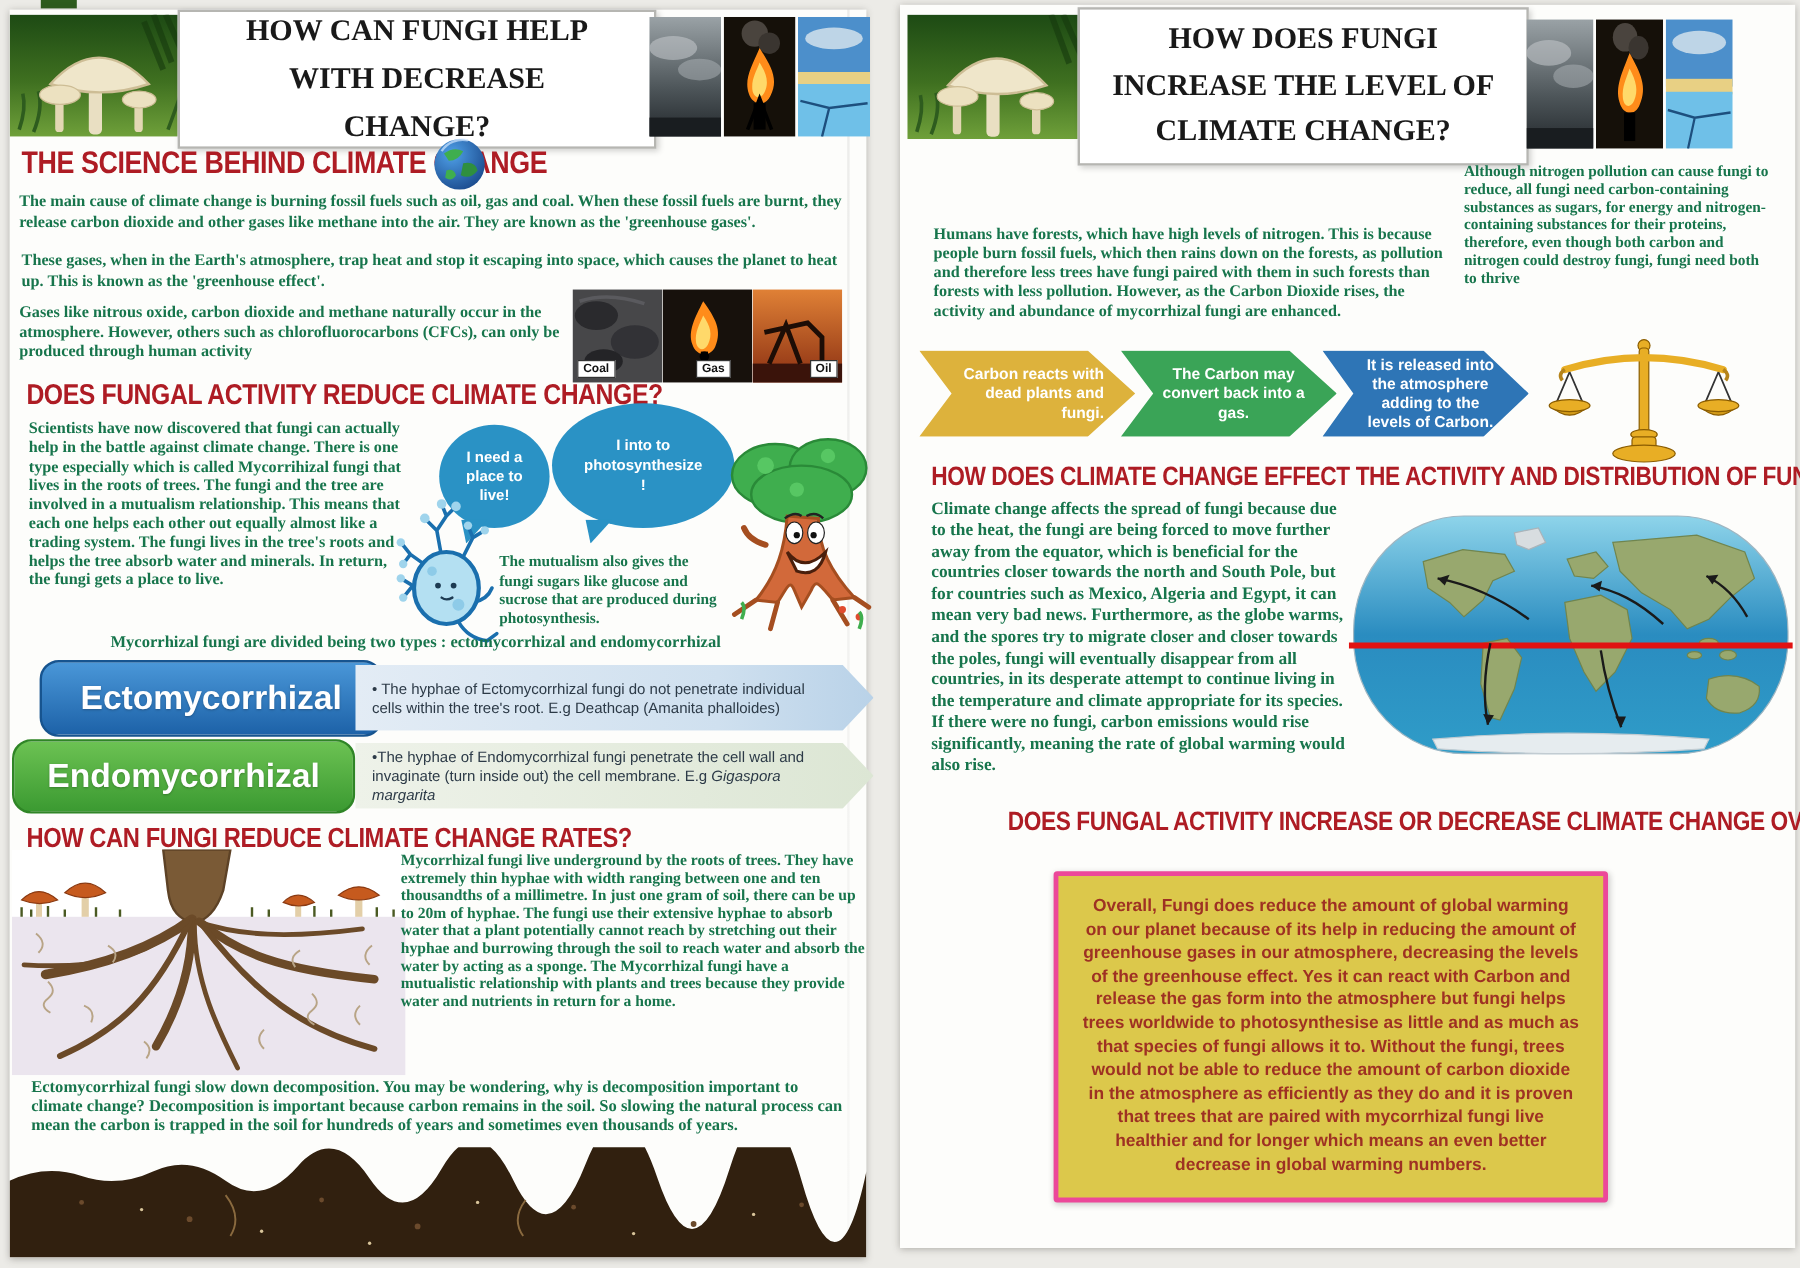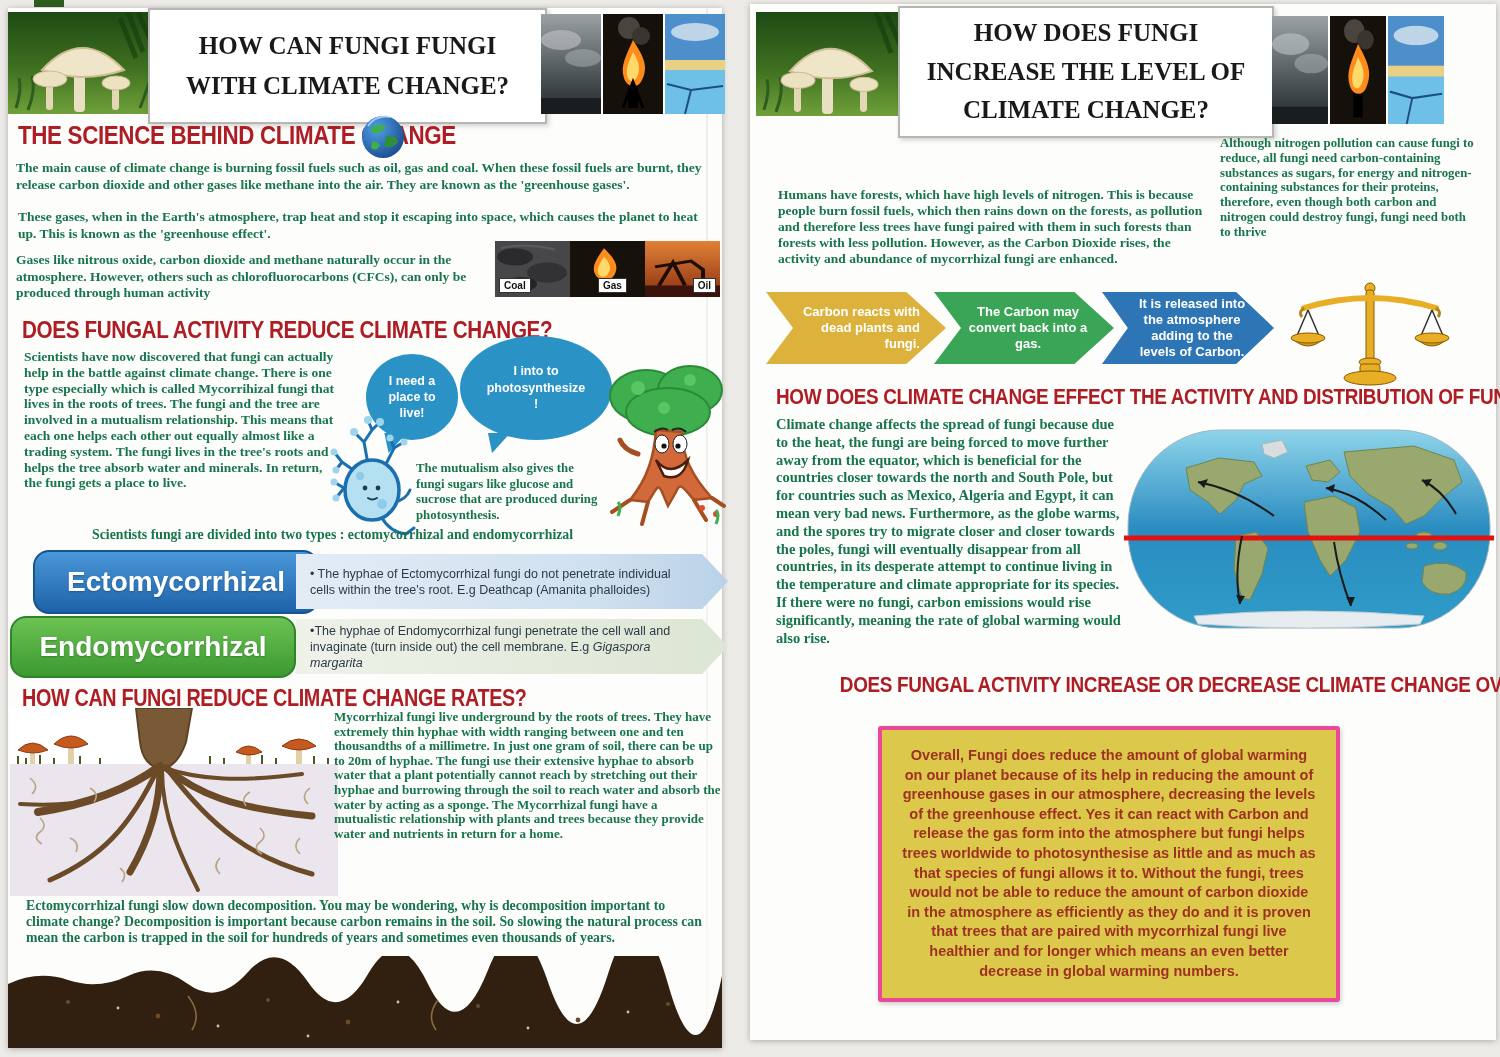--- a/index.html
+++ b/index.html
@@ -75,21 +75,21 @@
       <rect x="66" y="56" width="11" height="44" rx="4" fill="#e9dfc2"></rect>
       <path d="M34,58 Q74,14 116,58 Q75,72 34,58 Z" fill="#efe6ca" stroke="#cdbd95" stroke-width="2"></path>
       <rect x="38" y="70" width="7" height="28" rx="3" fill="#e3d7b4"></rect>
       <ellipse cx="42" cy="67" rx="17" ry="8" fill="#ece1c0" stroke="#cdbd95"></ellipse>
       <rect x="104" y="74" width="7" height="24" rx="3" fill="#e3d7b4"></rect>
       <ellipse cx="108" cy="71" rx="14" ry="7" fill="#ece1c0" stroke="#cdbd95"></ellipse>
     </svg>
   </div>
 
   <div class="abs title-box" style="left:140px;top:0;width:395px;height:112px;font-size:25px;line-height:1.6;">
-    <span style="display:block;width:330px;">HOW CAN FUNGI FUNGI WITH CLIMATE CHANGE?</span>
+    <span style="display:block;width:330px;">HOW CAN FUNGI HELP WITH DECREASE CHANGE?</span>
   </div>
 
   <div class="abs hstrip" style="left:533px;top:6px;width:184px;height:100px;">
     <div class="photo">
       <svg viewBox="0 0 60 100" preserveAspectRatio="none">
         <defs>
             <linearGradient id="stm" x1="0" y1="0" x2="0" y2="1">
           <stop offset="0" stop-color="#9aa2a6"></stop>
               <stop offset=".6" stop-color="#4d5559"></stop>
               <stop offset="1" stop-color="#22272b"></stop>
@@ -138,21 +138,21 @@
       <path d="M10,14 Q18,8 26,12 Q22,20 14,20 Z" fill="#3fae4e"></path>
       <path d="M26,22 Q36,20 38,28 Q32,36 24,32 Z" fill="#2f8f3e"></path>
       <path d="M12,28 Q18,26 20,32 Q16,38 11,34 Z" fill="#3fae4e"></path>
       <path d="M8,12 A21,21 0 0 1 30,3" stroke="#cfe6ff" stroke-width="2" fill="none" opacity=".7"></path>
     </svg>
   </div>
   <div class="abs gbody" style="left:8px;top:152px;width:702px;font-size:13.5px;line-height:16.5px;">The main cause of climate change is burning fossil fuels such as oil, gas and coal. When these fossil fuels are burnt, they release carbon dioxide and other gases like methane into the air. They are known as the 'greenhouse gases'.</div>
   <div class="abs gbody" style="left:10px;top:201px;width:700px;font-size:13.5px;line-height:16.5px;">These gases, when in the Earth's atmosphere, trap heat and stop it escaping into space, which causes the planet to heat up. This is known as the 'greenhouse effect'.</div>
   <div class="abs gbody" style="left:8px;top:244px;width:468px;font-size:13.5px;line-height:16.5px;">Gases like nitrous oxide, carbon dioxide and methane naturally occur in the atmosphere. However, others such as chlorofluorocarbons (CFCs), can only be produced through human activity</div>
 
-  <div class="abs" style="left:487px;top:233px;width:225px;height:56px;display:flex;">
+  <div class="abs" style="left:469px;top:233px;width:225px;height:78px;display:flex;">
     <div class="photo" style="flex:1;position:relative;">
       <svg viewBox="0 0 75 78" preserveAspectRatio="none">
         <rect width="75" height="78" fill="#474749"></rect>
         <ellipse cx="20" cy="22" rx="18" ry="12" fill="#2a2a2d"></ellipse>
         <ellipse cx="52" cy="44" rx="20" ry="14" fill="#323236"></ellipse>
         <ellipse cx="26" cy="60" rx="16" ry="10" fill="#242427"></ellipse>
         <path d="M6,10 Q30,2 60,12" stroke="#5a5a5e" stroke-width="3" fill="none"></path>
       </svg>
       <span class="chip" style="left:4px;bottom:4px;">Coal</span>
     </div>
@@ -244,21 +244,21 @@
       <circle cx="66" cy="88" r="2.6" fill="#111"></circle>
         <circle cx="80" cy="88" r="2.6" fill="#111"></circle>
       <path d="M56,74 q8,-6 14,-2 M74,72 q8,-4 14,2" stroke="#222" stroke-width="2" fill="none"></path>
       <path d="M58,102 Q72,120 90,102 Q84,124 66,118 Z" fill="#fff" stroke="#4a1f0c" stroke-width="2.5"></path>
       <circle cx="104" cy="150" r="3" fill="#e04b2e"></circle>
         <circle cx="118" cy="156" r="3" fill="#e04b2e"></circle>
       <path d="M20,158 q4,-10 0,-14 M118,166 q4,-10 0,-14" stroke="#3fae4e" stroke-width="3" fill="none"></path>
     </svg>
   </div>
 
-  <div class="abs gbody" style="left:84px;top:519px;width:580px;font-size:13.8px;">Scientists fungi are divided into two types : ectomycorrhizal and endomycorrhizal</div>
+  <div class="abs gbody" style="left:84px;top:519px;width:580px;font-size:13.8px;">Mycorrhizal fungi are divided being two types : ectomycorrhizal and endomycorrhizal</div>
 
   <div class="abs pill pill-blue" style="left:2px;top:542px;width:282px;height:60px;font-size:28px;margin-left:23px;">
     <span>Ectomycorrhizal</span>
   </div>
   <div class="abs type-arrow ta-blue" style="left:288px;top:546px;width:432px;height:55px;">
     <span><span>• The hyphae of Ectomycorrhizal fungi do not penetrate individual cells within the tree's root. E.g Deathcap (Amanita phalloides)</span><i></i></span>
   </div>
   <div class="abs pill pill-green" style="left:2px;top:608px;width:282px;height:58px;font-size:28px;">
     <span>Endomycorrhizal</span>
   </div>

